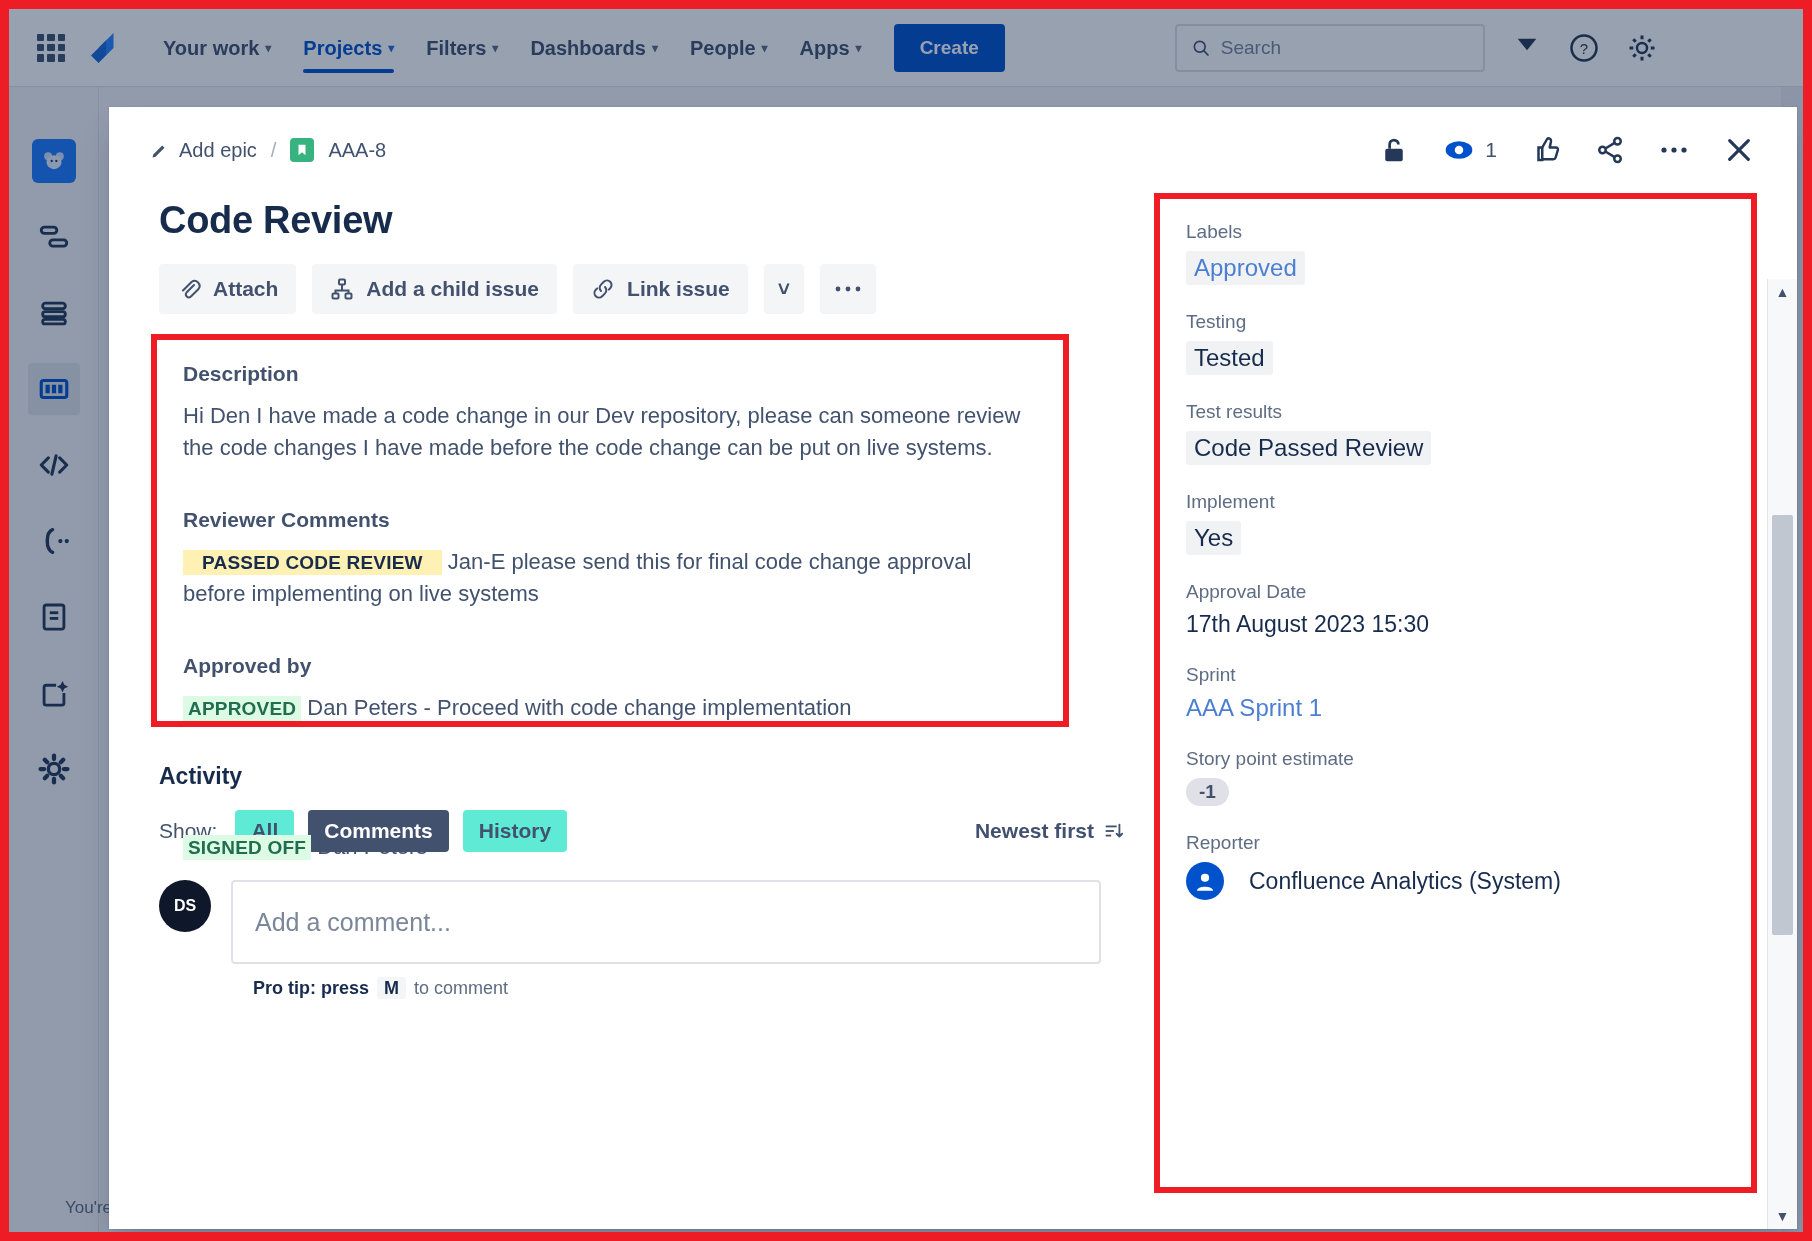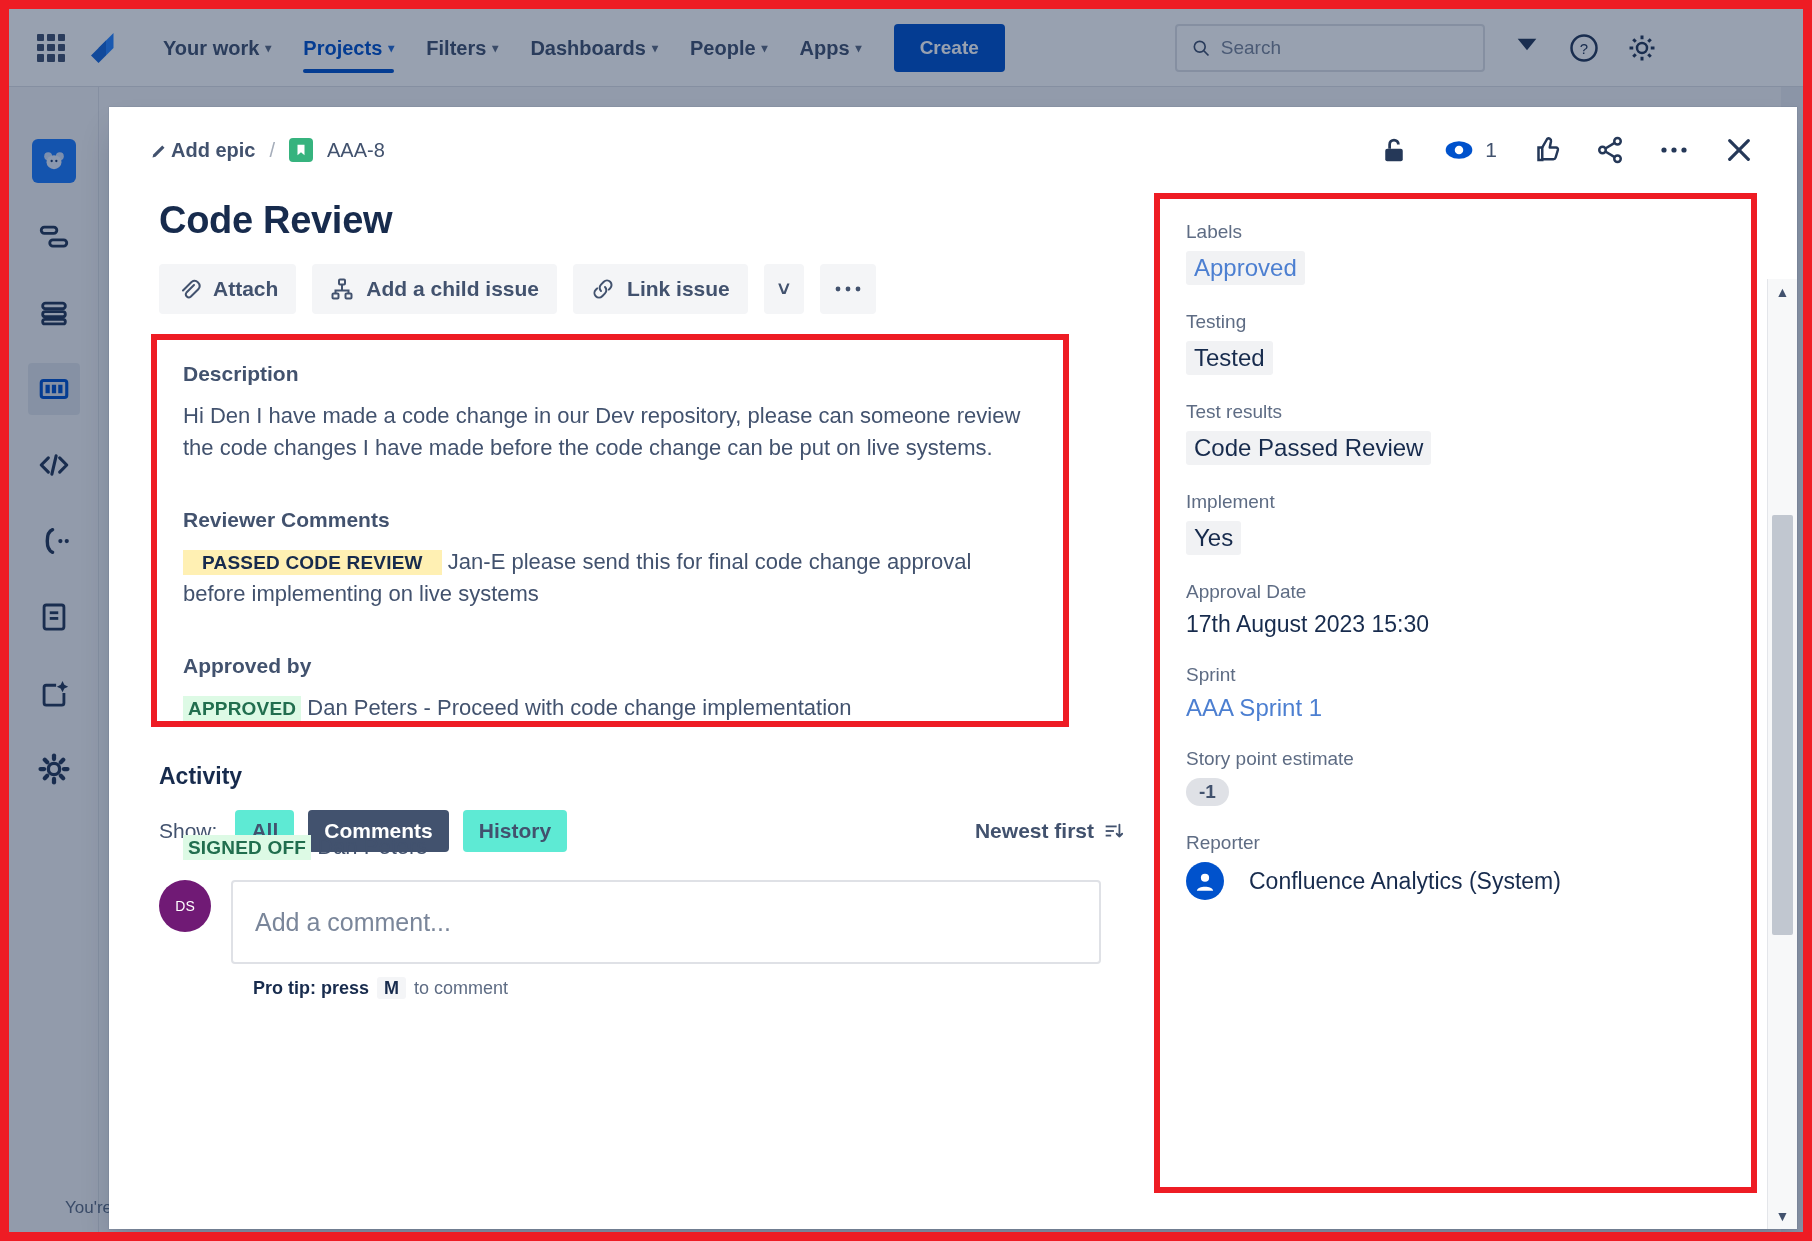--- a/index.html
+++ b/index.html
@@ -112,21 +112,21 @@
     box-shadow: 0 0 1px rgba(9,30,66,.31), 0 20px 32px -8px rgba(9,30,66,.25);
     display: flex; flex-direction: column;
     overflow: hidden;
   }
   .modal-head {
     height: 86px; flex: 0 0 86px;
     display: flex; align-items: center;
     padding: 0 42px 0 42px;
   }
   .breadcrumb { display: flex; align-items: center; gap: 14px; font-size: 20px; color: #42526e; }
-  .crumb-link { display:flex; align-items:center; gap:2px; font-weight: 700; color: #42526e; cursor:pointer; }
+  .crumb-link { display:flex; align-items:center; gap:10px; font-weight: 400; color: #42526e; cursor:pointer; }
   .crumb-sep { color: #a5adba; }
   .story-chip {
     width: 24px; height: 24px; border-radius: 4px; background: #36b37e;
     display:flex; align-items:center; justify-content:center;
   }
   .crumb-key { color: #42526e; cursor:pointer; font-weight: 400; }
   .head-actions { margin-left: auto; display: flex; align-items: center; gap: 34px; }
   .head-actions .ic { cursor: pointer; display: flex; align-items: center; gap: 10px; color:#42526e; }
   .watch-count { font-size: 21px; color: #42526e; }
 
@@ -185,22 +185,22 @@
     font-family: "Liberation Sans", sans-serif;
   }
   .pill.on { background: #42526e; color: #fff; }
   .sort-btn {
     margin-left: auto; background: transparent; border: none; cursor: pointer;
     font-size: 21px; color: #42526e; font-weight: 600; display: flex; align-items: center; gap: 8px;
     font-family: "Liberation Sans", sans-serif;
   }
   .comment-row { display: flex; align-items: flex-start; gap: 20px; margin-top: 28px; }
   .avatar-ds {
-    width: 52px; height: 52px; border-radius: 50%; background: #701a75;
-    color: #fff; font-weight: 400; font-size: 14px;
+    width: 52px; height: 52px; border-radius: 50%; background: #0f172a;
+    color: #fff; font-weight: 700; font-size: 16px;
     display: flex; align-items: center; justify-content: center; flex: 0 0 52px;
   }
   .comment-box {
     flex: 1; height: 84px; border: 2px solid #dfe1e6; border-radius: 4px;
     display: flex; align-items: center; padding: 0 22px;
     color: #7a869a; font-size: 25px; background: #fff; cursor: text;
     max-width: 870px;
   }
   .protip { margin: 14px 0 0 94px; font-size: 18px; color: #5e6c84; }
   .protip b { color: #172b4d; }

